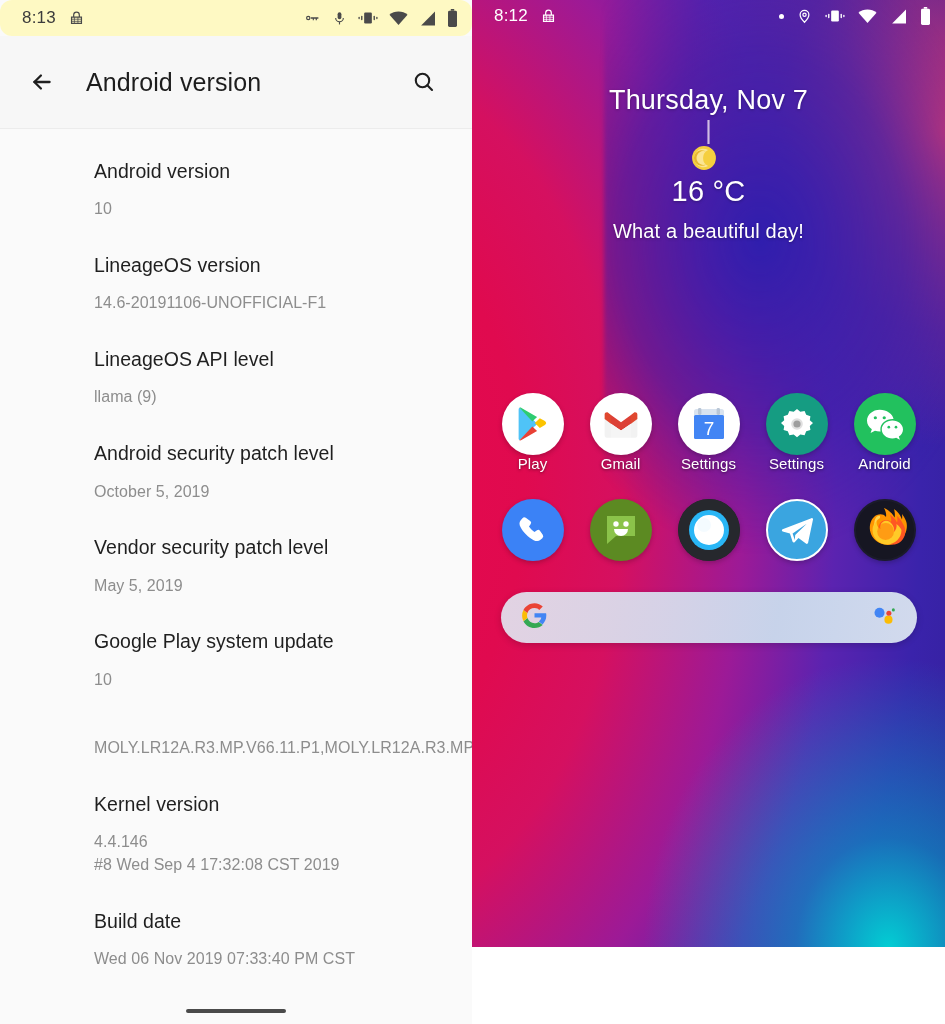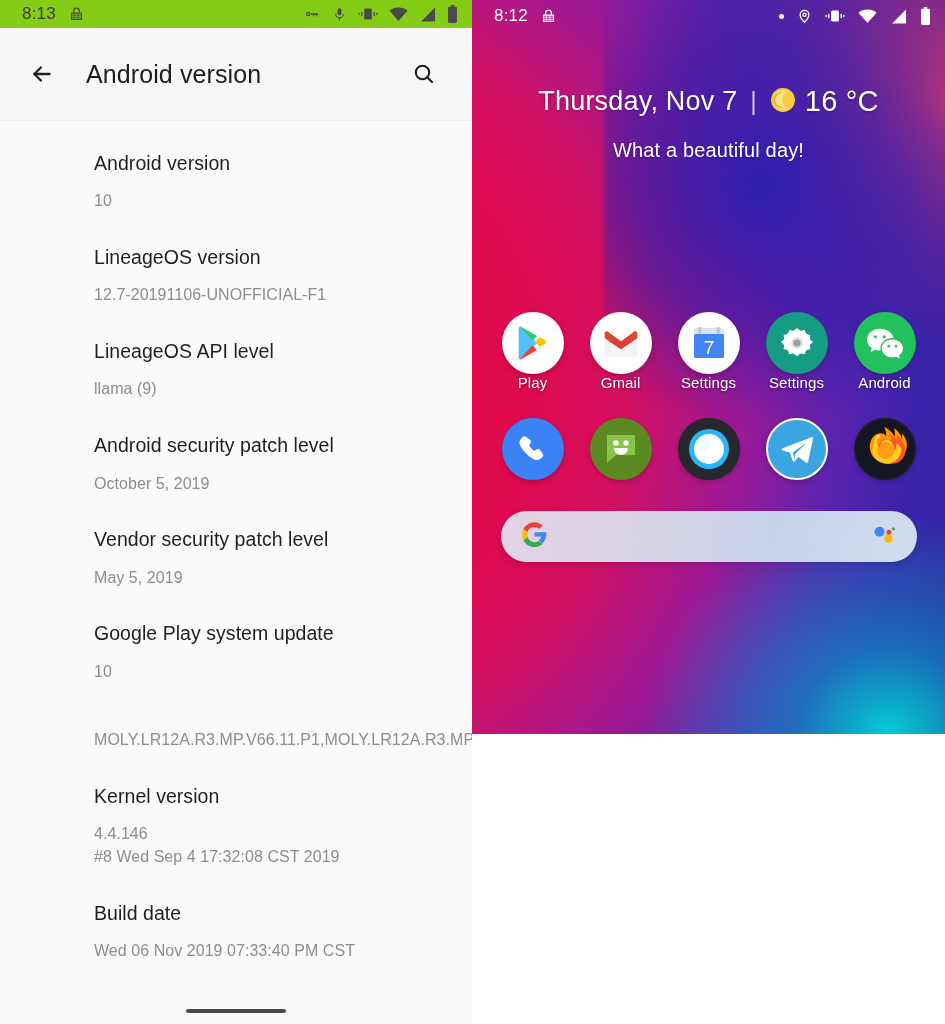--- a/index.html
+++ b/index.html
@@ -12,25 +12,26 @@
 
   
   .left-panel {
     width:472px; height:1024px;
     background:#fafafa;
     position:relative;
     overflow:hidden;
     flex:0 0 472px;
   }
   .l-statusbar {
-    height:28px;
-    background:#84cc16;
+    height:36px;
+    background:#fef9c3;
     display:flex; align-items:center;
     padding:0 14px 0 22px;
     color:#3b3b3b;
+    border-radius:12px;
   }
   .l-sb-left { display:flex; align-items:center; gap:12px; }
   .l-time { font-size:17px; letter-spacing:0.2px; color:#3c3c3c; }
   .l-sb-right { margin-left:auto; display:flex; align-items:center; gap:11px; }
   .ic { display:block; }
 
   .l-toolbar {
     height:93px;
     background:#f7f7f7;
     display:flex; align-items:center;
@@ -49,21 +50,21 @@
   .s-title { font-size:19.5px; color:#1f1f1f; line-height:1.3; letter-spacing:0.05px; }
   .s-sub { font-size:16px; color:#8d8d8d; line-height:1.42; margin-top:14px; letter-spacing:0.05px; }
 
   .nav-pill {
     position:absolute; bottom:11px; left:50%; transform:translateX(-50%);
     width:100px; height:4px; border-radius:3px; background:#4a4a4a;
   }
 
   
   .right-panel {
-    width:473px; height:734px; position:relative; overflow:hidden;
+    width:473px; height:947px; position:relative; overflow:hidden;
     flex:0 0 473px;
     background:#2d1f7a;
   }
   .wall {
     position:absolute; inset:0;
     background:
       radial-gradient(115% 68% at 88% 100%, rgba(0,214,214,0.95) 0%, rgba(0,170,200,0.55) 17%, rgba(40,60,170,0.0) 45%),
       radial-gradient(78% 46% at 100% 14%, rgba(236,60,110,0.82) 0%, rgba(190,45,130,0.30) 46%, rgba(120,40,150,0) 72%),
       radial-gradient(150% 115% at -28% 52%, #e8074b 0%, #e00a4f 26%, #d51060 40%, #9c1a97 57%, #5b23b0 70%, #3a23ab 82%, #2e1f93 100%),
       linear-gradient(160deg,#4a1f9e 0%,#3b1f9c 40%,#2a2090 100%);
@@ -79,33 +80,33 @@
     position:relative; height:32px;
     display:flex; align-items:center;
     padding:0 14px 0 22px; color:#fff;
   }
   .r-time { font-size:17px; color:#fff; letter-spacing:0.2px; }
   .r-sb-left { display:flex; align-items:center; gap:12px; }
   .r-sb-right { margin-left:auto; display:flex; align-items:center; gap:13px; }
   .dot-ic { width:5px; height:5px; border-radius:50%; background:#fff; display:block; }
 
   .date-widget { position:relative; text-align:center; margin-top:53px; }
-  .dw-row { display:flex; align-items:center; justify-content:center; gap:0; }
+  .dw-row { display:flex; justify-content:center; gap:0;flex-direction:column; }
   .dw-date {
     font-size:27px; color:#fff; font-weight:400; letter-spacing:0.2px;
     text-shadow:0 1px 3px rgba(0,0,0,0.28);
   }
   .dw-sep { color:#e8d8ee; font-size:25px; margin:0 13px; opacity:0.85; }
   .moon-ic { margin-right:9px; display:block; }
   .dw-temp {
     font-size:29px; color:#fff; letter-spacing:0.2px;
     text-shadow:0 1px 3px rgba(0,0,0,0.28);
   }
   .dw-msg {
-    margin-top:21px; font-size:20px; color:#fff; letter-spacing:0.15px;
+    margin-top:12px; font-size:20px; color:#fff; letter-spacing:0.15px;
     text-shadow:0 1px 3px rgba(0,0,0,0.3);
   }
 
   .app-rows { position:relative; }
   .app-row { display:flex; justify-content:center; gap:14px; }
   .row1 { margin-top:150px; }
   .row2 { margin-top:27px; }
   .app-cell { width:74px; display:flex; flex-direction:column; align-items:center; }
   .app-icon {
     width:62px; height:62px; border-radius:50%;
@@ -202,21 +203,21 @@
     </div>
   </div>
 
   <div class="settings-list">
     <div class="s-item">
       <div class="s-title">Android version</div>
       <div class="s-sub">10</div>
     </div>
     <div class="s-item">
       <div class="s-title">LineageOS version</div>
-      <div class="s-sub">12.7-20191106-UNOFFICIAL-F1</div>
+      <div class="s-sub">14.6-20191106-UNOFFICIAL-F1</div>
     </div>
     <div class="s-item">
       <div class="s-title">LineageOS API level</div>
       <div class="s-sub">llama (9)</div>
     </div>
     <div class="s-item">
       <div class="s-title">Android security patch level</div>
       <div class="s-sub">October 5, 2019</div>
     </div>
     <div class="s-item">

